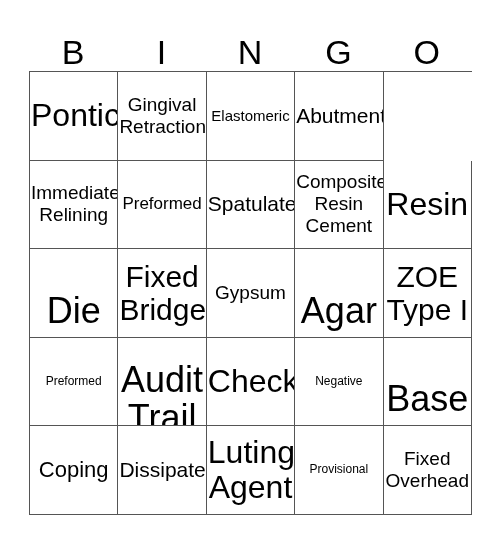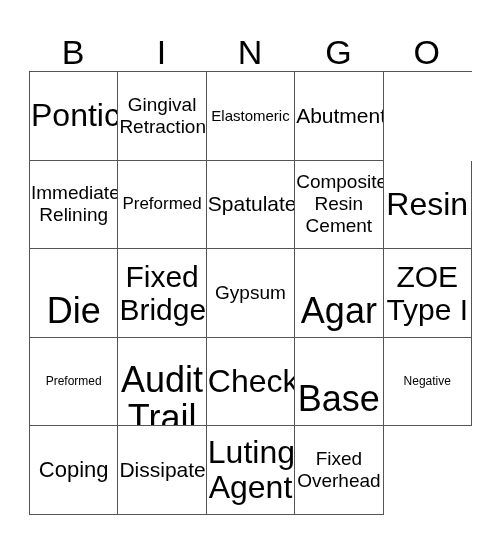--- a/index.html
+++ b/index.html
@@ -158,37 +158,40 @@
           <span class="cell-text fs-s">Preformed</span>
         </div>
         <div class="cell">
           <span class="cell-text fs-h3">Audit
 Trail</span>
         </div>
         <div class="cell">
           <span class="cell-text fs-h1">Check</span>
         </div>
         <div class="cell">
-          <span class="cell-text fs-h3">Base</span>
+          <span class="cell-text fs-s">Negative</span>
         </div>
         <div class="cell">
-          <span class="cell-text fs-s">Negative</span>
+          <span class="cell-text fs-h3">Base</span>
         </div>
       </div>
       <div class="grid-row">
         <div class="cell">
           <span class="cell-text fs-xl">Coping</span>
         </div>
         <div class="cell">
           <span class="cell-text fs-ml">Dissipate</span>
         </div>
         <div class="cell">
           <span class="cell-text fs-h1">Luting
 Agent</span>
         </div>
         <div class="cell">
+          <span class="cell-text fs-s">Provisional</span>
+        </div>
+        <div class="cell">
           <span class="cell-text fs-m">Fixed
 Overhead</span>
         </div>
       </div>
     </div>
 
 </div>
 
 </body></html>

